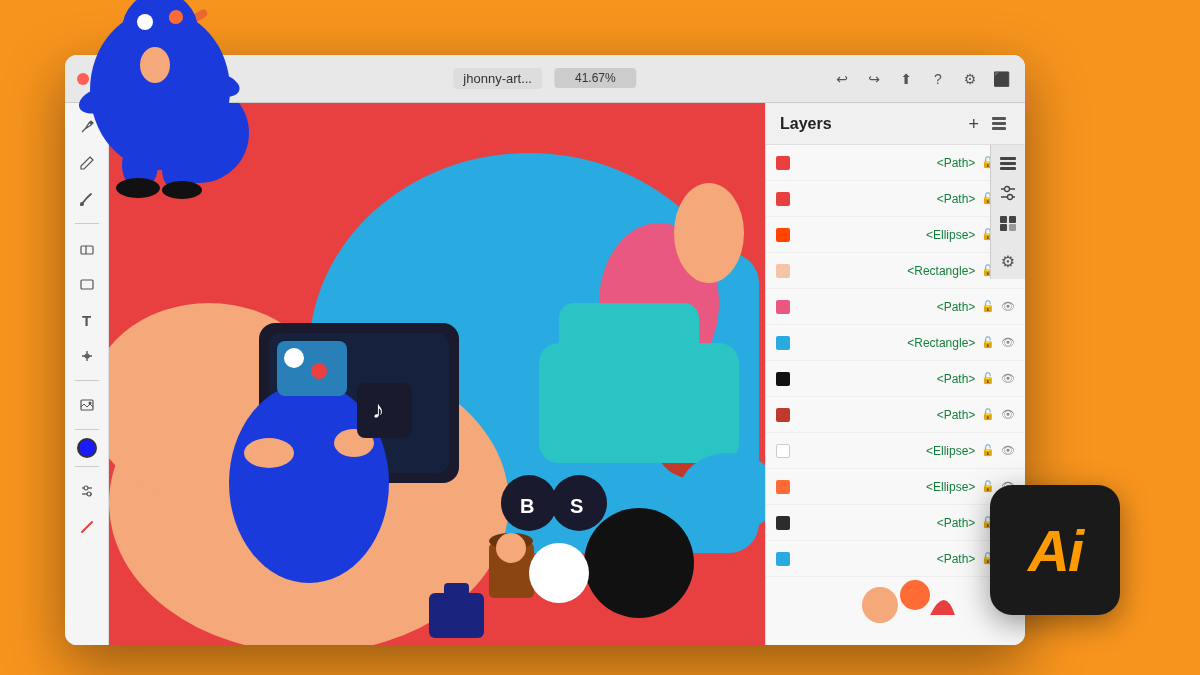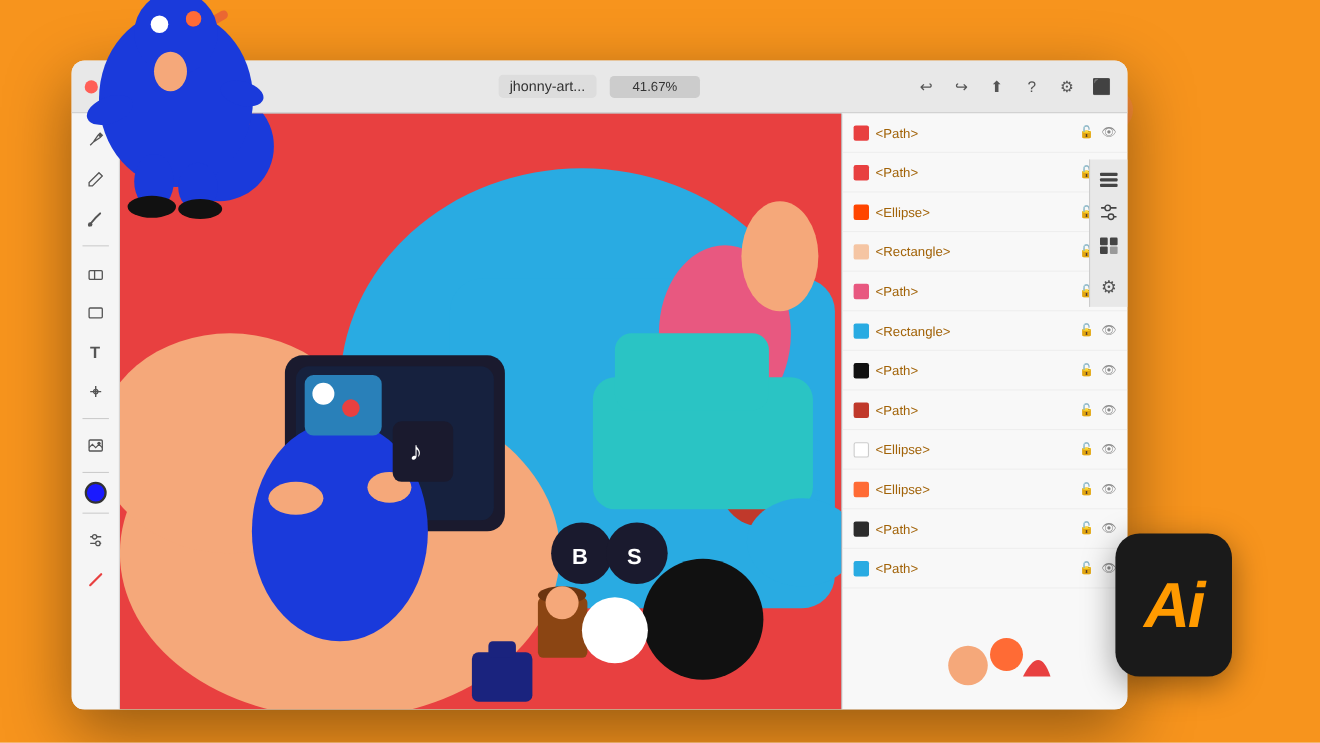--- a/index.html
+++ b/index.html
@@ -96,21 +96,21 @@
     .window-dot {
       width: 12px; height: 12px;
       border-radius: 50%;
     }
     .dot-red { background: #ff5f57; }
     .dot-yellow { background: #febc2e; }
     .dot-green { background: #28c840; }
 
     .title-center {
       display: flex;
-      align-items: flex-end;
+      align-items: flex-start;
       gap: 12px;
       position: absolute;
       left: 50%;
       transform: translateX(-50%);
     }
     .file-name {
       font-size: 13px;
       color: #333;
       background: #ddd;
       padding: 3px 10px;
@@ -245,38 +245,39 @@
       cursor: pointer;
       gap: 6px;
     }
     .layer-color-dot {
       width: 14px; height: 14px;
       border-radius: 2px;
       flex-shrink: 0;
     }
     .layer-name {
       font-size: 12px;
-      color: #a16207;
+      color: #15803d;
       flex: 1;
+      text-align: right;
     }
     .layer-lock-icon {
       font-size: 11px;
       color: #aaa;
     }
     .layer-eye-icon {
       font-size: 11px;
       color: #888;
     }
 
     
     .ai-logo {
       position: absolute;
       bottom: 60px;
       right: 80px;
-      width: 106px;
+      width: 130px;
       height: 130px;
       background: #1a1a1a;
       border-radius: 22px;
       display: flex;
       align-items: center;
       justify-content: center;
       box-shadow: 0 8px 30px rgba(0,0,0,0.4);
     }
     .ai-text {
       font-size: 58px;
@@ -489,20 +490,33 @@
 
         <ellipse cx="600" cy="130" rx="35" ry="50" fill="#F5A87A"></ellipse>
         <ellipse cx="620" cy="390" rx="50" ry="40" fill="#29ABE2"></ellipse>
 
         <rect x="320" y="490" width="55" height="45" fill="#1a237e" rx="6"></rect>
         <rect x="335" y="480" width="25" height="15" fill="#1a237e" rx="4"></rect>
       </svg>
     </div>
 
     <div class="right-panel">
+      <div class="panel-header">
+        <span class="panel-title">Layers</span>
+        <div style="display:flex;align-items:center;gap:8px;">
+          <span class="panel-add-btn">+</span>
+          <div class="panel-icon-btn">
+            <svg width="18" height="18" viewBox="0 0 18 18">
+                <rect x="2" y="2" width="14" height="3" rx="1" fill="#555"></rect>
+                <rect x="2" y="7" width="14" height="3" rx="1" fill="#555"></rect>
+                <rect x="2" y="12" width="14" height="3" rx="1" fill="#555"></rect>
+              </svg>
+          </div>
+        </div>
+      </div>
 
       <div style="position:absolute;right:0;top:90px;display:flex;flex-direction:column;gap:2px;background:#e8e8e8;border-left:1px solid #ccc;padding:4px 3px;">
         <div style="width:28px;height:28px;display:flex;align-items:center;justify-content:center;cursor:pointer;color:#555;">
           <svg width="18" height="18" viewBox="0 0 18 18">
               <rect x="1" y="3" width="16" height="3" rx="1" fill="#444"></rect>
               <rect x="1" y="8" width="16" height="3" rx="1" fill="#444"></rect>
               <rect x="1" y="13" width="16" height="3" rx="1" fill="#444"></rect>
             </svg>
         </div>
         <div style="width:28px;height:28px;display:flex;align-items:center;justify-content:center;cursor:pointer;color:#555;">

